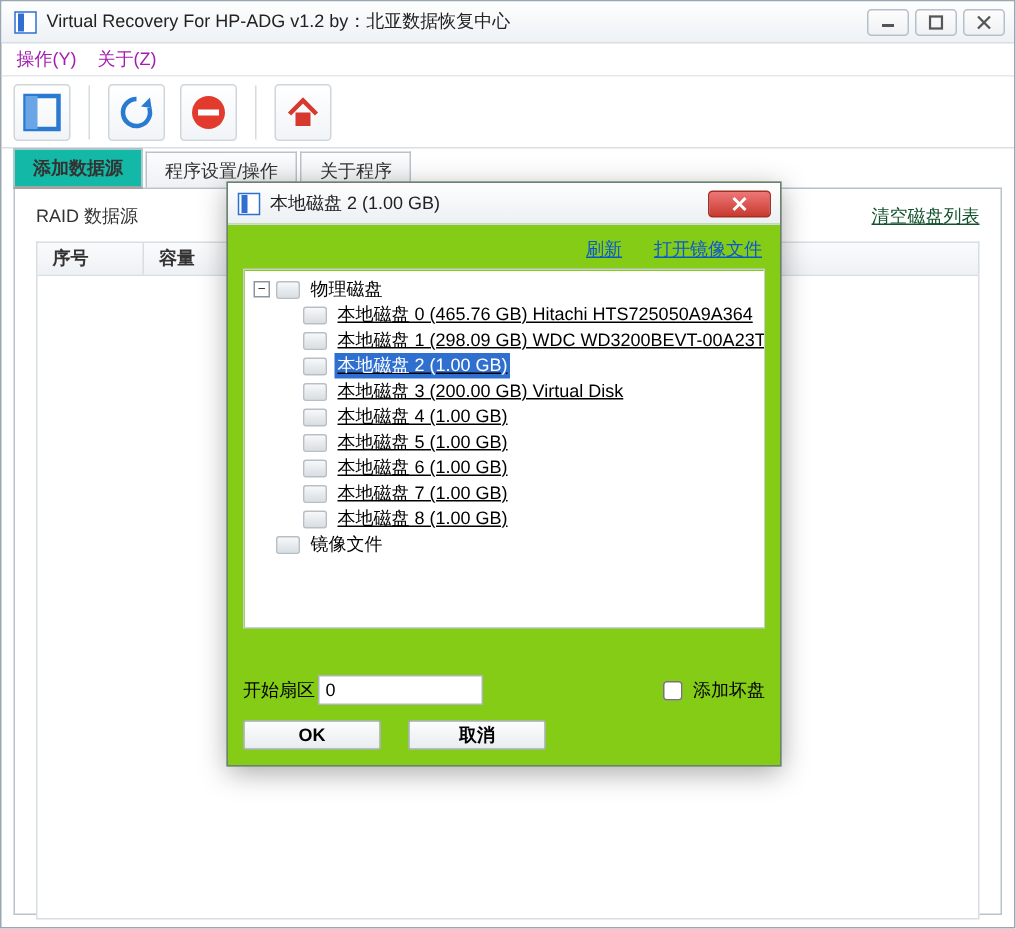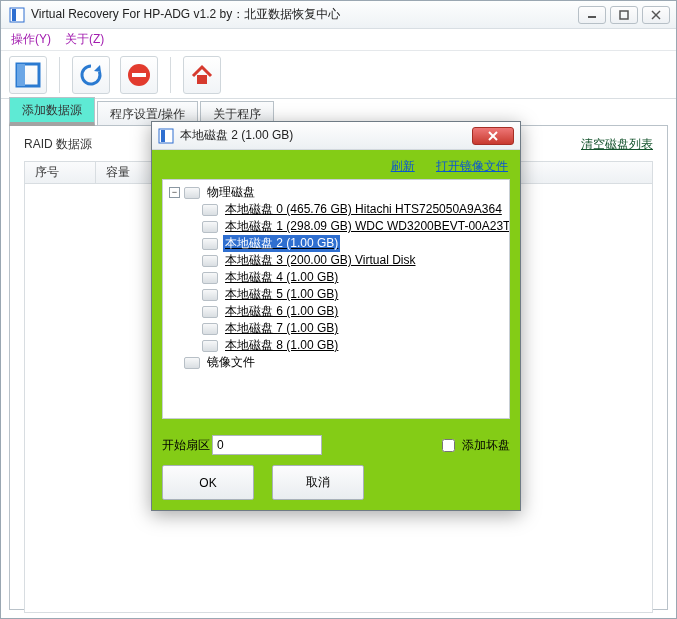--- a/index.html
+++ b/index.html
@@ -13,26 +13,26 @@
   .win-btns { display:flex; gap:4px; margin-right:2px; }
   .win-btn { width:28px; height:18px; border:1px solid #b7c0c7; border-radius:3px; background:linear-gradient(#fdfdfd,#eef1f4); display:flex; align-items:center; justify-content:center; color:#555; cursor:default; }
   .menubar { height:22px; display:flex; align-items:center; gap:14px; padding:0 10px; color:#a21caf; border-bottom:1px solid #e5e8eb; }
   .toolbar { height:48px; display:flex; align-items:center; gap:10px; padding:4px 8px; border-bottom:1px solid #d9dee2; }
   .tb-sep { width:1px; height:36px; background:#d6dbdf; margin:0 2px;}
   .tb-btn { width:38px; height:38px; border:1px solid #cfd6db; border-radius:3px; background:linear-gradient(#ffffff,#f1f4f7); display:flex; align-items:center; justify-content:center; }
 
   .content-pad { position:absolute; left:8px; top:100px; right:8px; bottom:8px; }
   .tabs { height:24px; display:flex; align-items:flex-end; gap:0; }
   .tab { padding:4px 12px 3px; border:1px solid #b9c2c9; border-bottom:none; background:linear-gradient(#fbfcfd,#eef1f4); color:#333; margin-right:2px; position:relative; top:1px; }
-  .tab.active { background:#5eead4; border-bottom:4px solid #a3a3a3; z-index:2; }
+  .tab.active { background:#14b8a6; border-bottom:2px solid #a3a3a3; z-index:2;font-weight:bold; }
   .tabpanel { border:1px solid #b9c2c9; background:#fff; height:calc(100% - 24px); position:relative; padding:10px 14px; }
   .panel-header { display:flex; align-items:flex-end; }
   .panel-header .lbl { color:#333; }
   .clear-link { margin-left:auto; color:#14532d; text-decoration:underline; cursor:pointer; }
-  .grid-head { margin-top:8px; border:1px solid #d8dde1; border-bottom:none; background:linear-gradient(#fafbfc,#eef1f4); height:22px; display:flex; align-items:center; }
+  .grid-head { margin-top:8px; border:1px solid #d8dde1; border-bottom:none; background:linear-gradient(#fafbfc,#eef1f4); height:22px; display:flex; align-items:center;font-weight:bold; }
   .grid-head .col { padding:0 10px; color:#333; }
   .grid-head .col + .col { border-left:1px solid #d8dde1; height:100%; display:flex; align-items:center; }
   .grid-body { border:1px solid #d8dde1; height:430px; background:#fff; }
 
   
   .overlay { position:absolute; inset:0; }
   .dialog { position:absolute; left:150px; top:120px; width:370px; height:390px; background:#84cc16; border:1px solid #6f7b85; box-shadow:0 4px 18px rgba(0,0,0,.35); }
   .dlg-titlebar { height:28px; background:linear-gradient(#fefefe,#ecf0f3); border-bottom:1px solid #d2d8dd; display:flex; align-items:center; padding:0 6px; }
   .dlg-titlebar .app-icon { width:16px; height:16px; margin-right:6px; }
   .dlg-titlebar .title { flex:1; color:#222; }
@@ -49,21 +49,21 @@
   .disk-icon { width:16px; height:12px; background:linear-gradient(#f7f8f9,#d9dee2); border:1px solid #b7bfc6; border-radius:2px; margin-right:5px; flex:none; }
   .node-label { padding:0 2px; }
   .node-label.selected { background:#2f6fd0; color:#fff; }
   li.group { flex-wrap:wrap; }
 
   .dlg-bottom { position:absolute; left:10px; right:10px; bottom:10px; }
   .row-inputs { display:flex; align-items:center; gap:2px; margin-bottom:10px; }
   .row-inputs input[type=text] { width:110px; height:20px; border:1px solid #aeb6bd; padding:1px 4px; background:#fff; }
   .chk { display:flex; align-items:center; gap:4px; margin-left:auto; }
   .row-btns { display:flex; gap:18px; }
-  .btn { width:92px; height:35px; border:1px solid #a8b1b9; background:linear-gradient(#fcfcfd,#e9edf0); border-radius:2px; display:flex; align-items:center; justify-content:center; cursor:default; }
+  .btn { width:92px; height:20px; border:1px solid #a8b1b9; background:linear-gradient(#fcfcfd,#e9edf0); border-radius:2px; display:flex; align-items:center; justify-content:center; cursor:default;font-weight:bold; }
 
   svg { display:block; }
 </style>
 </head>
 <body>
 
 <div class="main-window">
   <div class="titlebar">
     <span class="app-icon">
       <svg width="16" height="16">

